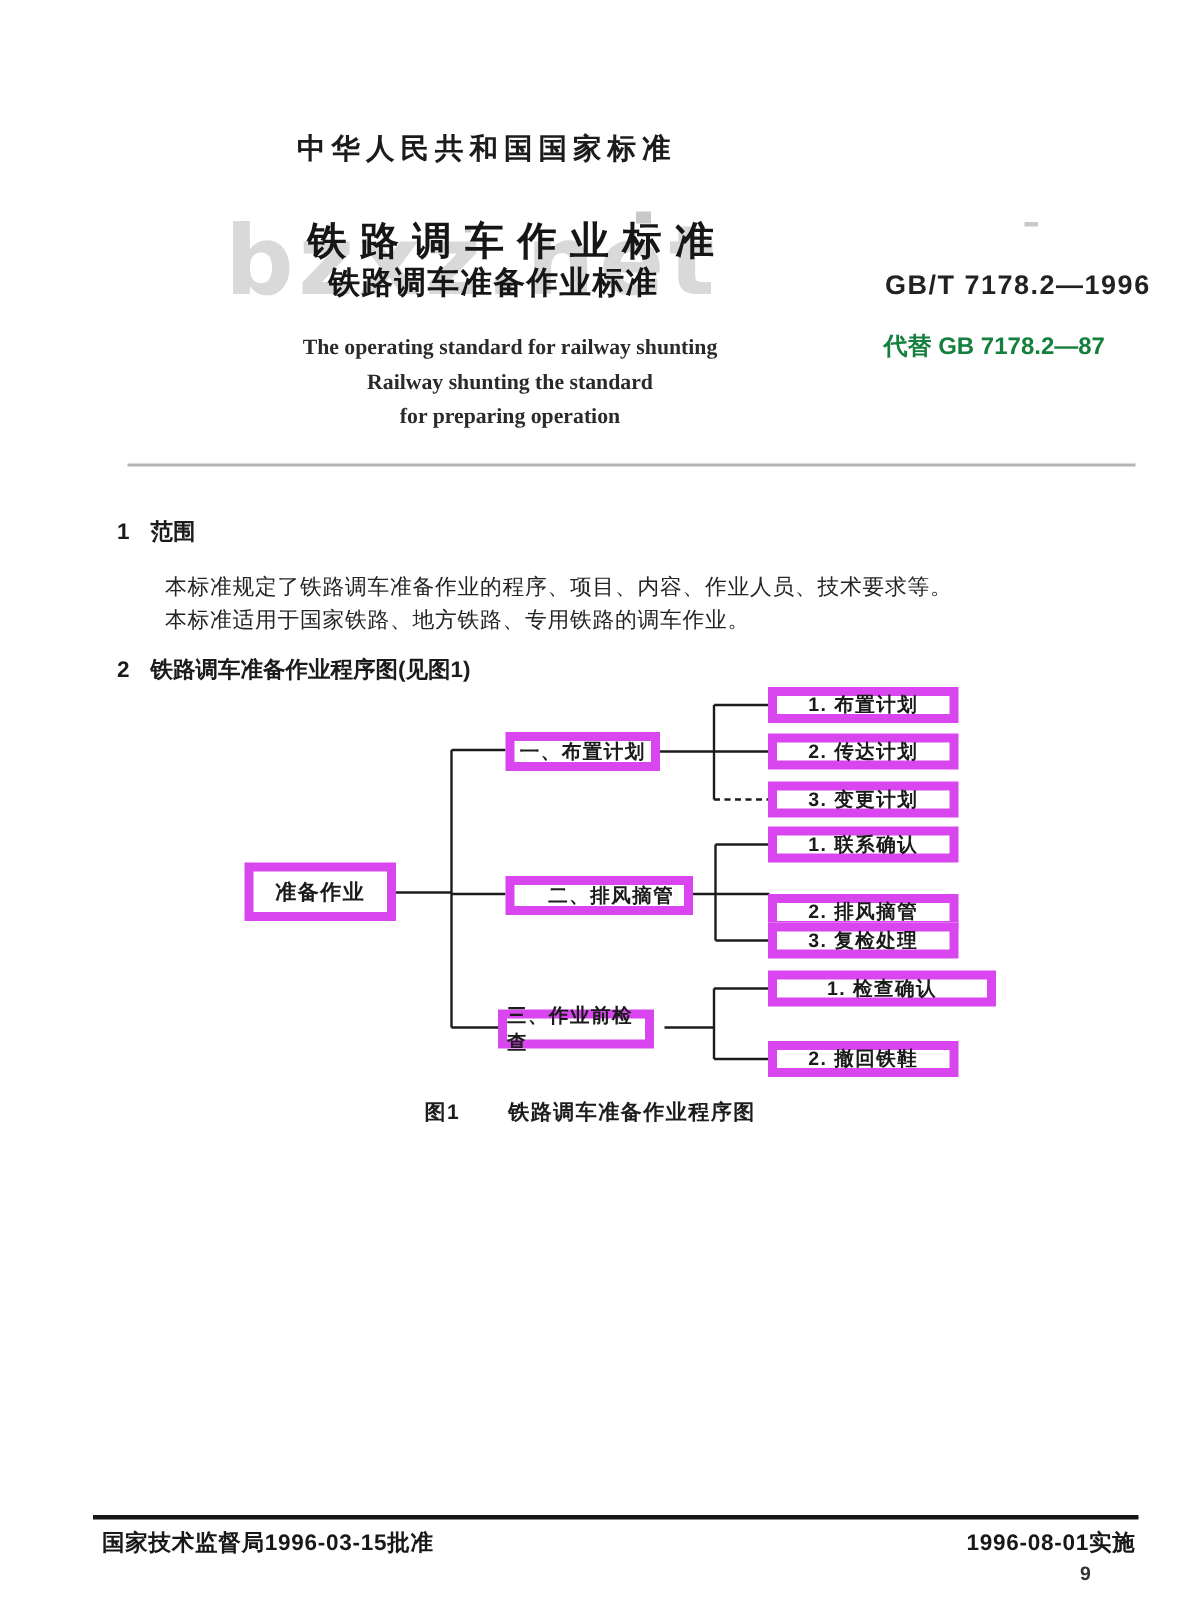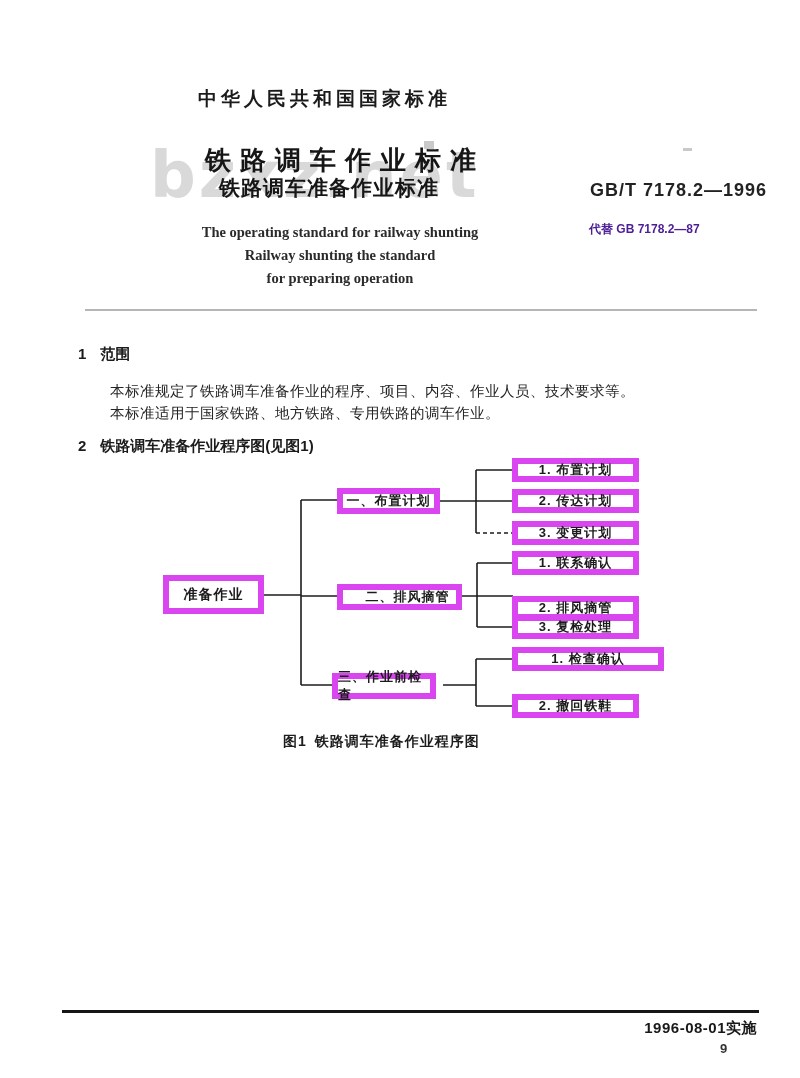--- a/index.html
+++ b/index.html
@@ -8,41 +8,41 @@
     margin:0 auto;overflow:hidden;
     font-family:"Liberation Sans","DejaVu Sans",sans-serif;
     color:#1a1a1a;
   }
   .abs{position:absolute;}
   
   .hdr{font-size:19px;font-weight:700;letter-spacing:4px;color:#1b1b1b;}
   .title1{font-size:26px;font-weight:700;letter-spacing:9px;color:#161616;}
   .title2{font-size:21px;font-weight:700;letter-spacing:1px;color:#161616;}
   .stdno{font-size:18px;font-weight:700;letter-spacing:1px;color:#222;}
-  .repl{font-size:12px;font-weight:600;color:#4c1d95;}
+  .repl{font-size:16px;font-weight:600;color:#15803d;}
   .entitle{width:400px;text-align:center;font-family:"Liberation Serif","DejaVu Serif",serif;
     font-weight:700;font-size:14.5px;color:#2a2a2a;line-height:23px;}
   .watermark{font-size:64px;font-weight:700;letter-spacing:3px;color:#d9d9d9;
     font-family:"DejaVu Sans",sans-serif;z-index:1;}
   .z2{z-index:2;}
   
   .sechead{font-size:15px;font-weight:700;color:#1b1b1b;}
   .sechead .num{display:inline-block;margin-right:14px;}
   .para{font-size:14.5px;color:#242424;letter-spacing:0.5px;}
   
   .toprule{height:2px;background:#b5b5b5;}
   .botrule{height:3px;background:#161616;}
   
   .fbox{
     border:6px solid #d946ef;background:#fff;display:flex;align-items:center;justify-content:center;
     font-size:13px;font-weight:700;color:#1b1b1b;letter-spacing:1px;z-index:3;box-sizing:border-box;
   }
   svg.connect{z-index:2;}
   .caption{font-size:14px;font-weight:700;color:#1d1d1d;letter-spacing:1px;}
-  .caption .figlabel{margin-right:8px;}
+  .caption .figlabel{margin-right:32px;}
   
   .footL,.footR{font-size:15px;font-weight:700;color:#181818;letter-spacing:0.5px;}
   .pagenum{font-size:13px;font-weight:600;color:#333;}
   .speck{background:#c9c9c9;}
 </style>
 </head>
 <body>
 
 <div id="page">
 
@@ -117,16 +117,17 @@
   <div class="abs fbox" style="left:512px;top:584px;width:127px;height:24px;margin-top:12px;">2. 排风摘管</div>
   <div class="abs fbox" style="left:512px;top:615px;width:127px;height:24px;">3. 复检处理</div>
   <div class="abs fbox" style="left:512px;top:647px;width:152px;height:24px;">1. 检查确认</div>
   <div class="abs fbox" style="left:512px;top:694px;width:127px;height:24px;">2. 撤回铁鞋</div>
 
   <div class="abs caption" style="left:283px;top:733px;">
     <span class="figlabel">图1</span><span>铁路调车准备作业程序图</span>
   </div>
 
   <div class="abs botrule" style="left:62px;top:1010px;width:697px;"></div>
+  <div class="abs footL" style="left:68px;top:1019px;">国家技术监督局1996-03-15批准</div>
   <div class="abs footR" style="right:43px;top:1019px;">1996-08-01实施</div>
   <div class="abs pagenum" style="left:720px;top:1041px;">9</div>
 
 </div>
 
 </body></html>

